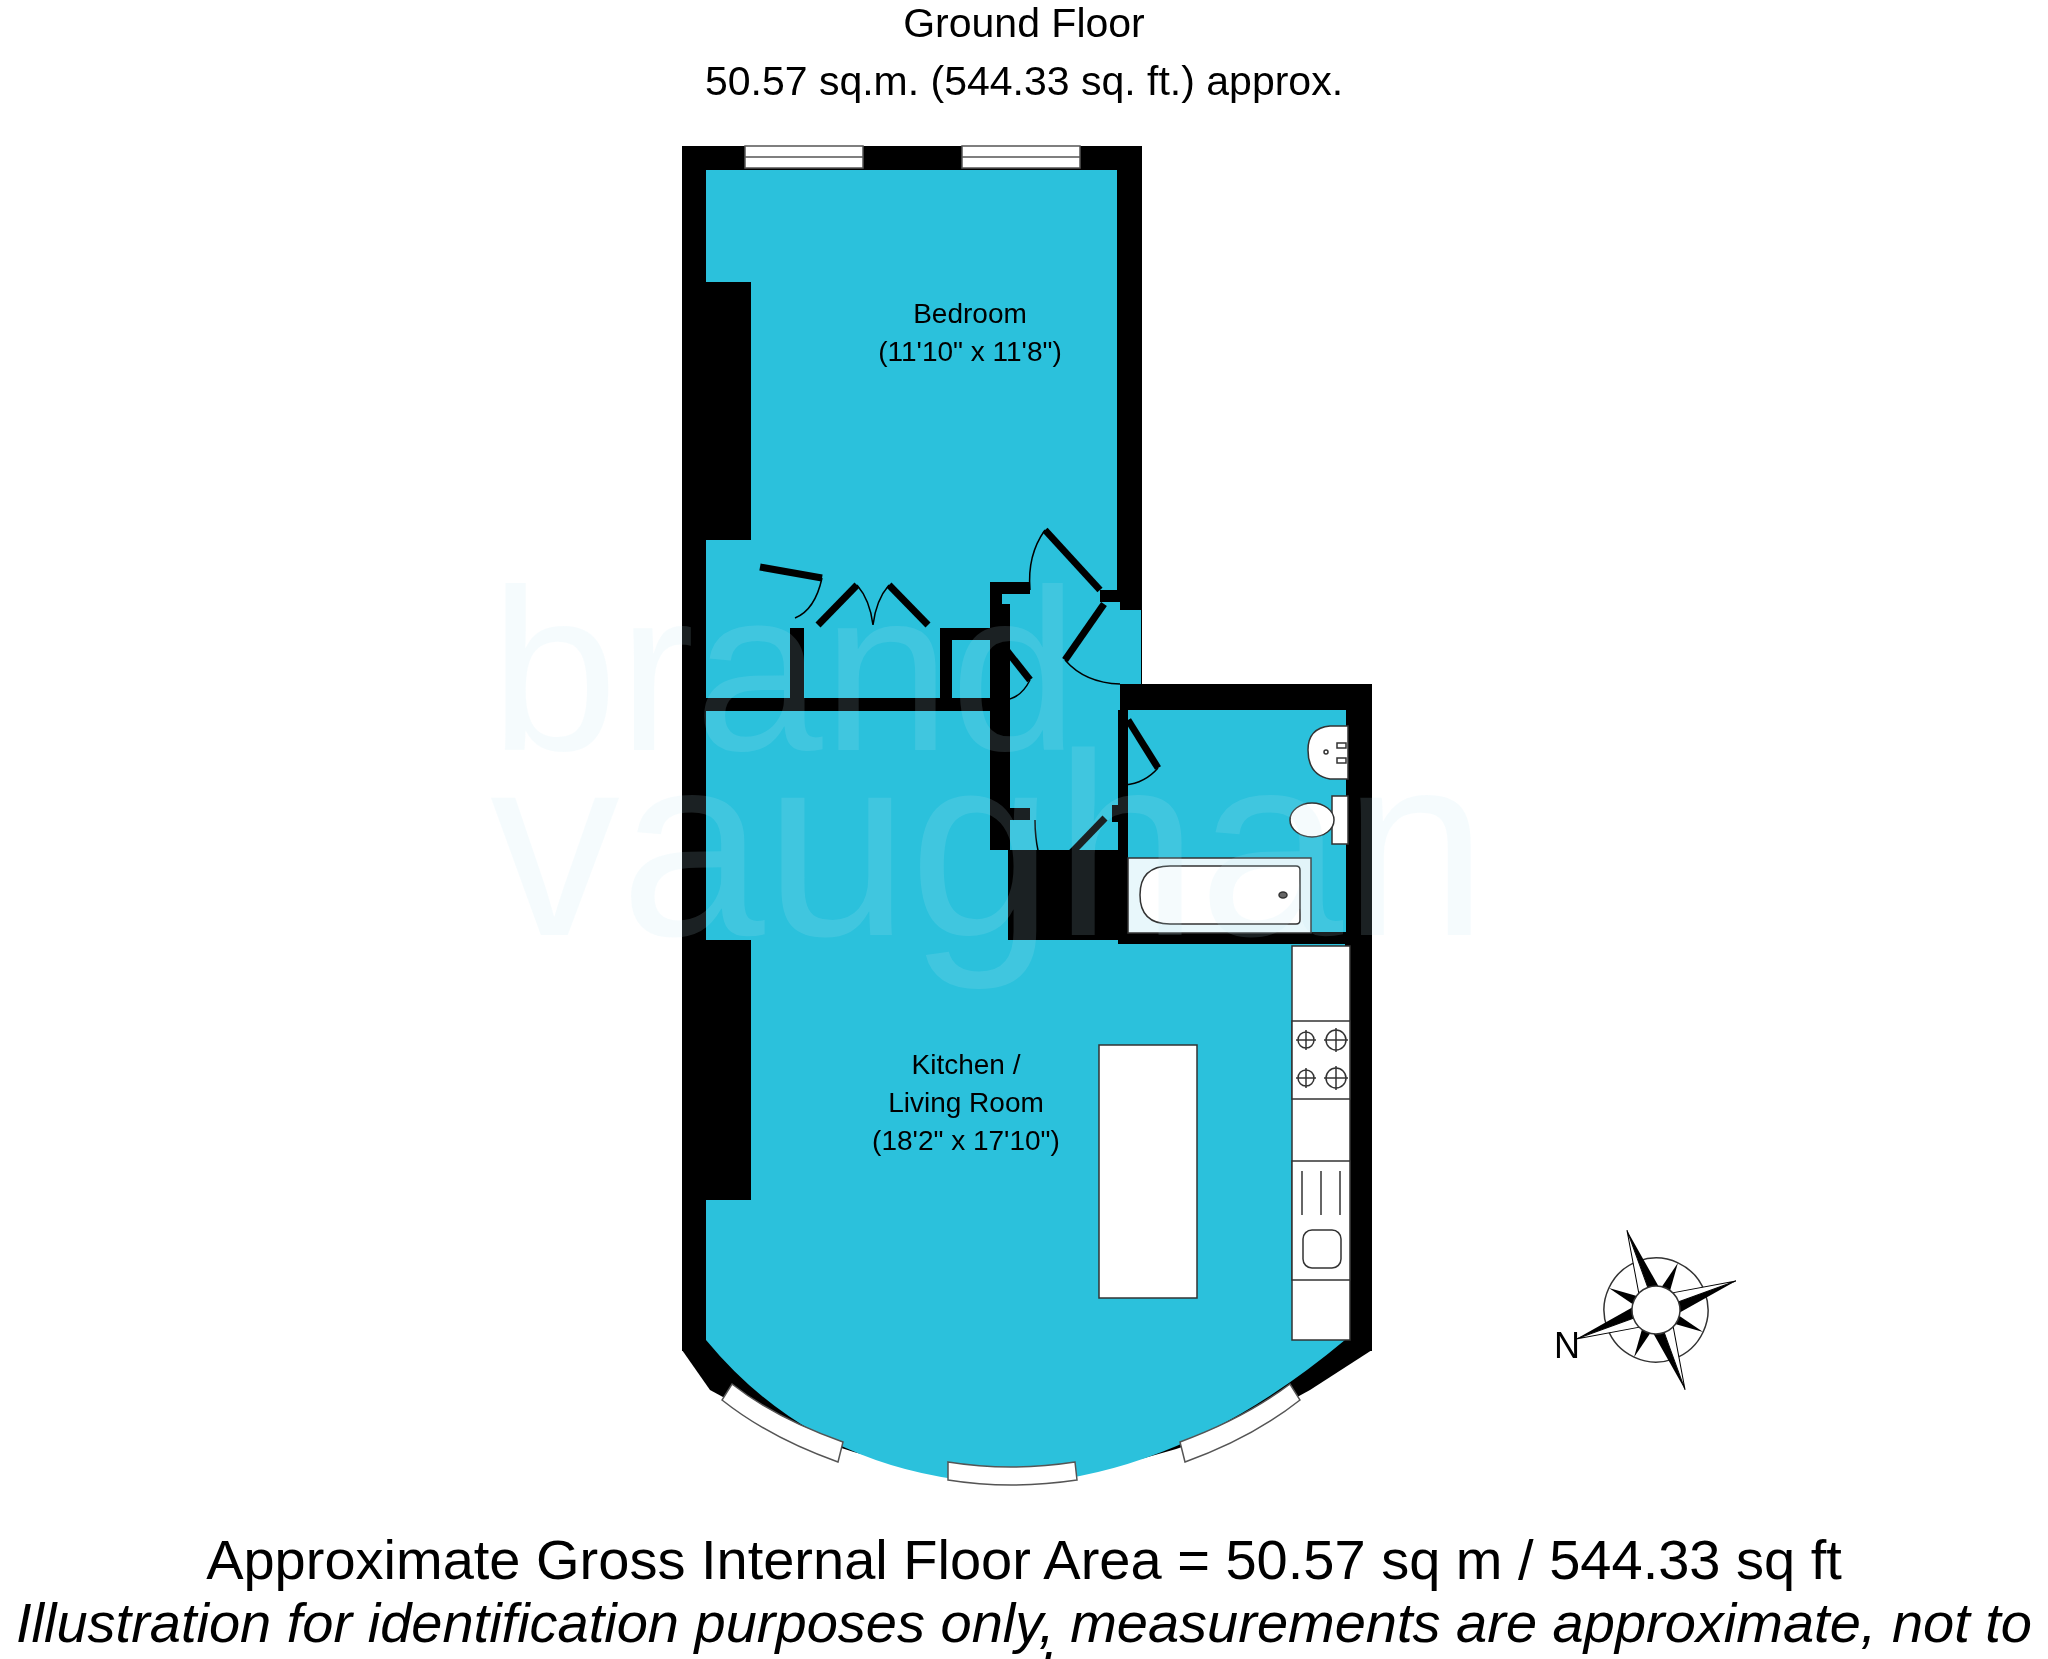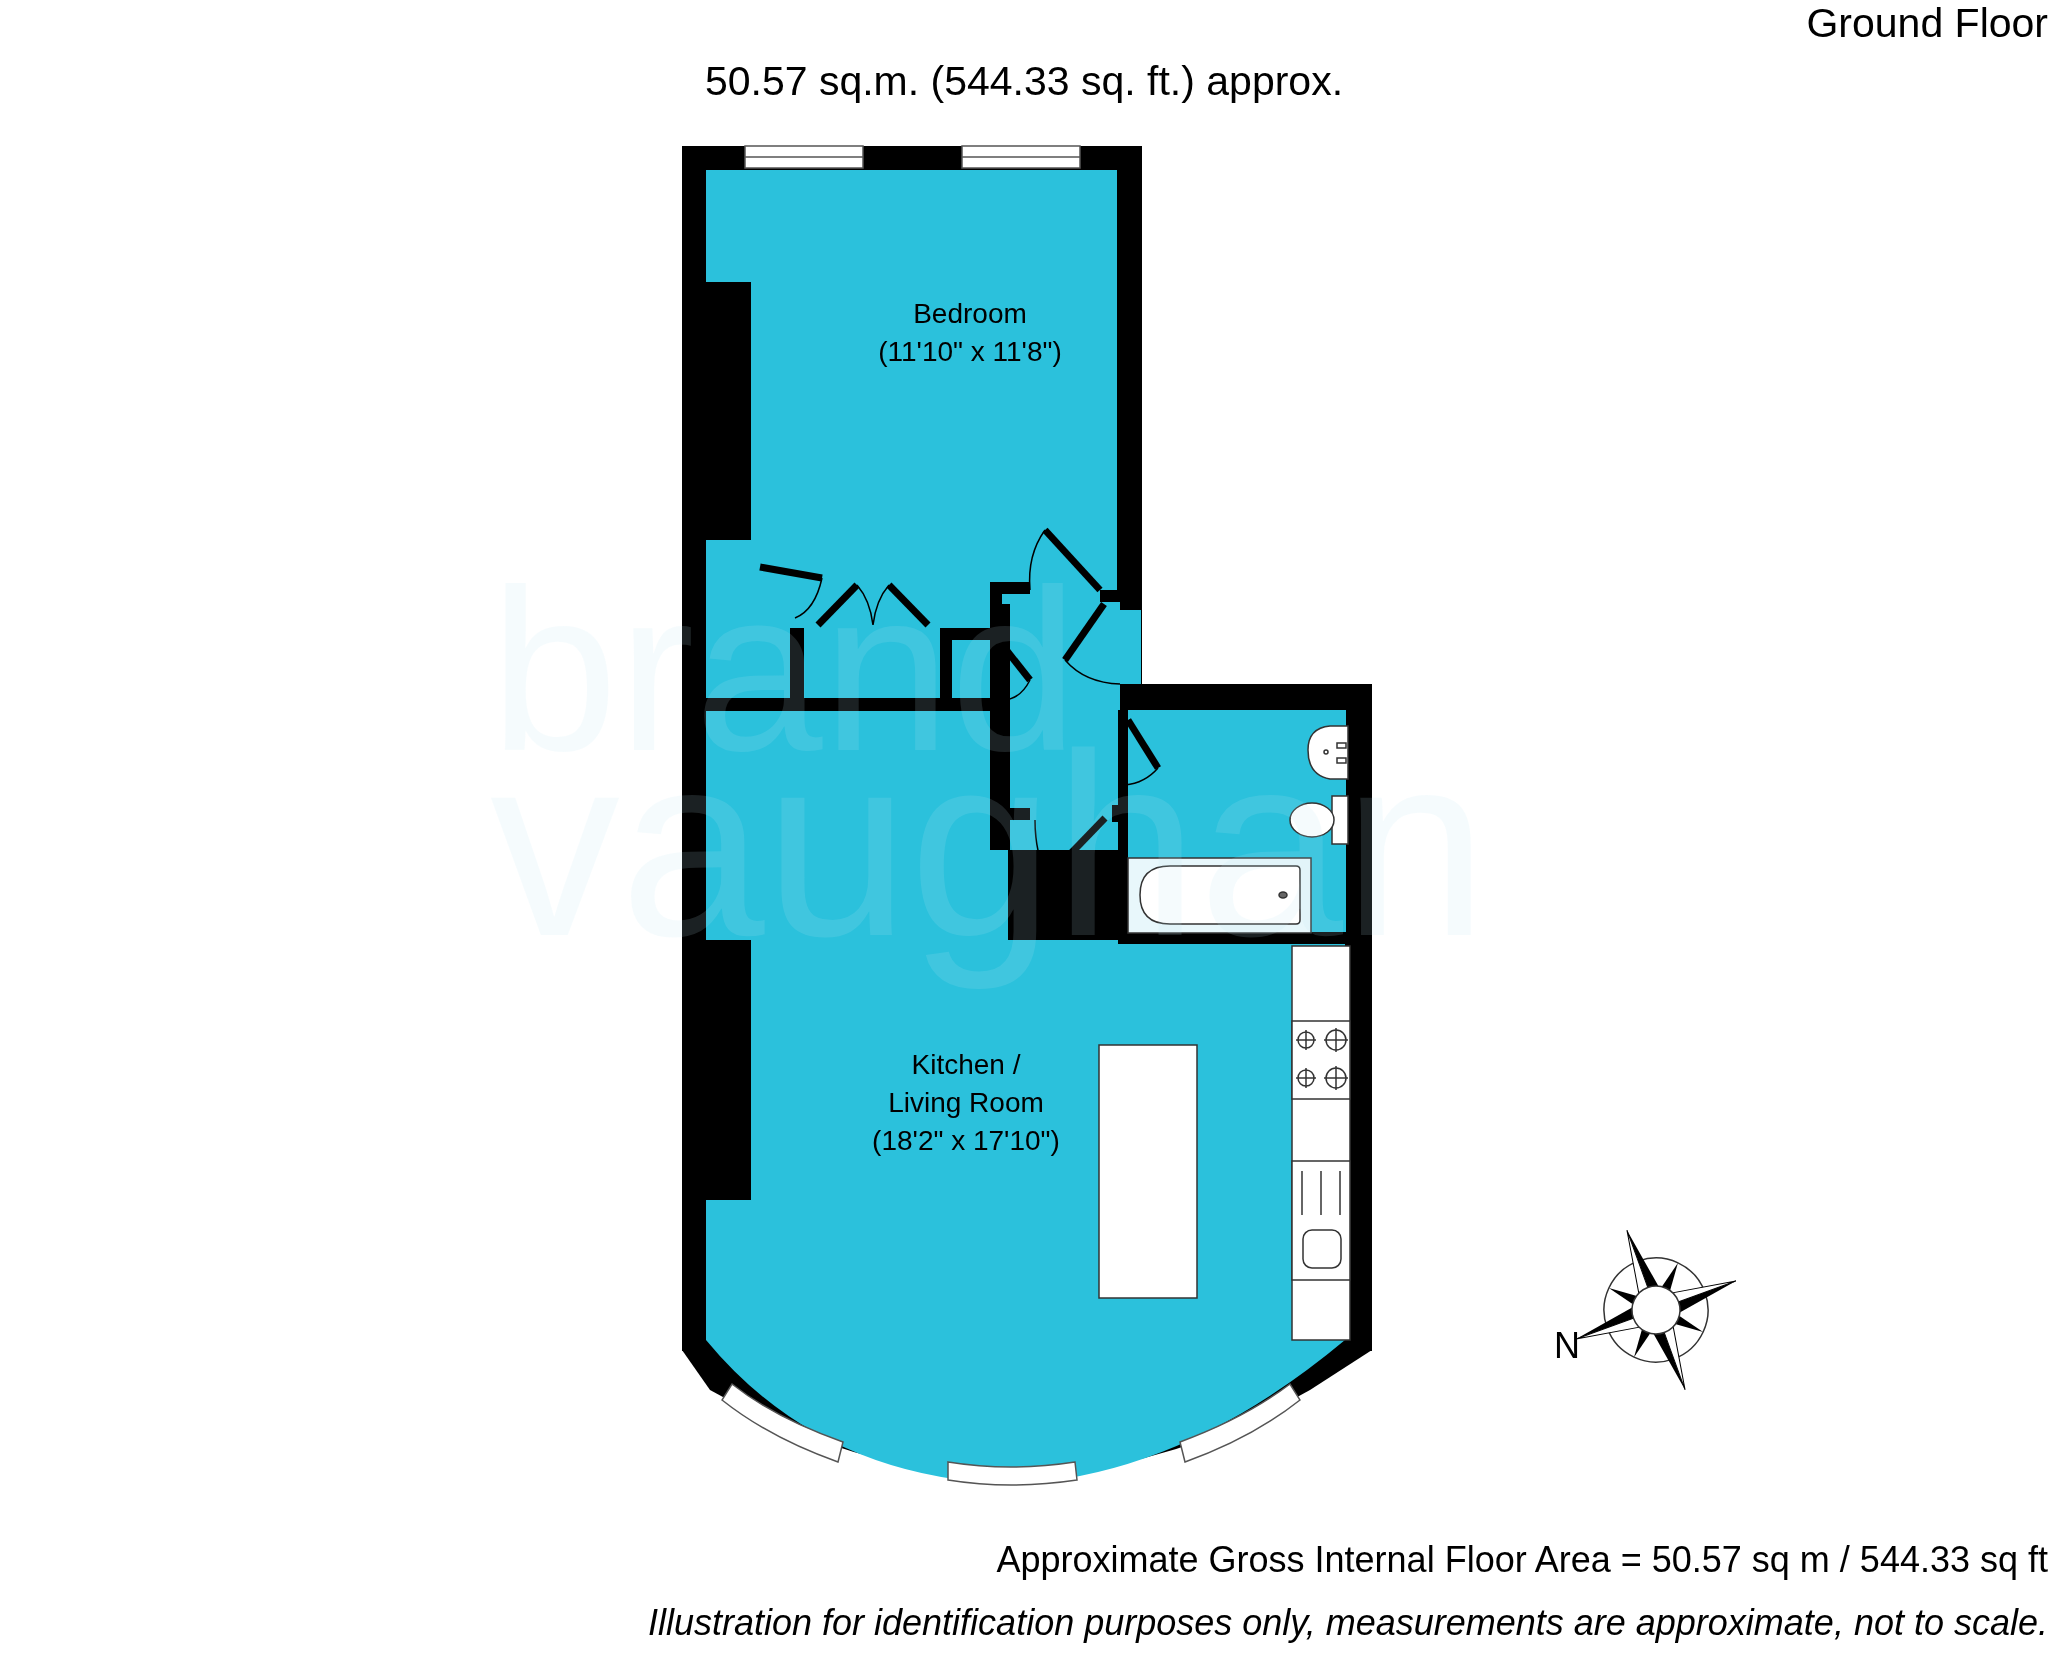--- a/index.html
+++ b/index.html
@@ -1,23 +1,23 @@
 <!DOCTYPE html>
 <html><head>
 <meta charset="utf-8">
 <style>
   html, body { margin: 0; padding: 0; background: #ffffff; }
   body { width: 2048px; height: 1659px; position: relative; overflow: hidden;
          font-family: "Liberation Sans", sans-serif; color: #000; }
   .title-block { position: absolute; left: 0; top: 0; width: 2048px; text-align: center; }
-  .title-line1 { position: absolute; top: 0; width: 100%; font-size: 41px; line-height: 46px; text-align: right; }
+  .title-line1 { position: absolute; top: 0; width: 100%; font-size: 41px; line-height: 46px; }
   .title-line2 { position: absolute; top: 58px; width: 100%; font-size: 41px; line-height: 46px; }
   .plan { position: absolute; left: 0; top: 0; width: 2048px; height: 1659px; }
   .room-label { position: absolute; text-align: center; font-size: 28px; line-height: 38px; }
-  .footer { position: absolute; left: 0; width: 2048px; text-align: right; font-size: 36px; line-height: 50px; }
+  .footer { position: absolute; left: 0; width: 2048px; text-align: center; font-size: 56px; line-height: 50px; }
   .compass-n { position: absolute; left: 1554px; top: 1325px; font-size: 36px; }
 </style>
 </head>
 <body>
 
 <div class="title-block">
   <div class="title-line1">Ground Floor</div>
   <div class="title-line2">50.57 sq.m. (544.33 sq. ft.) approx.</div>
 </div>
 

